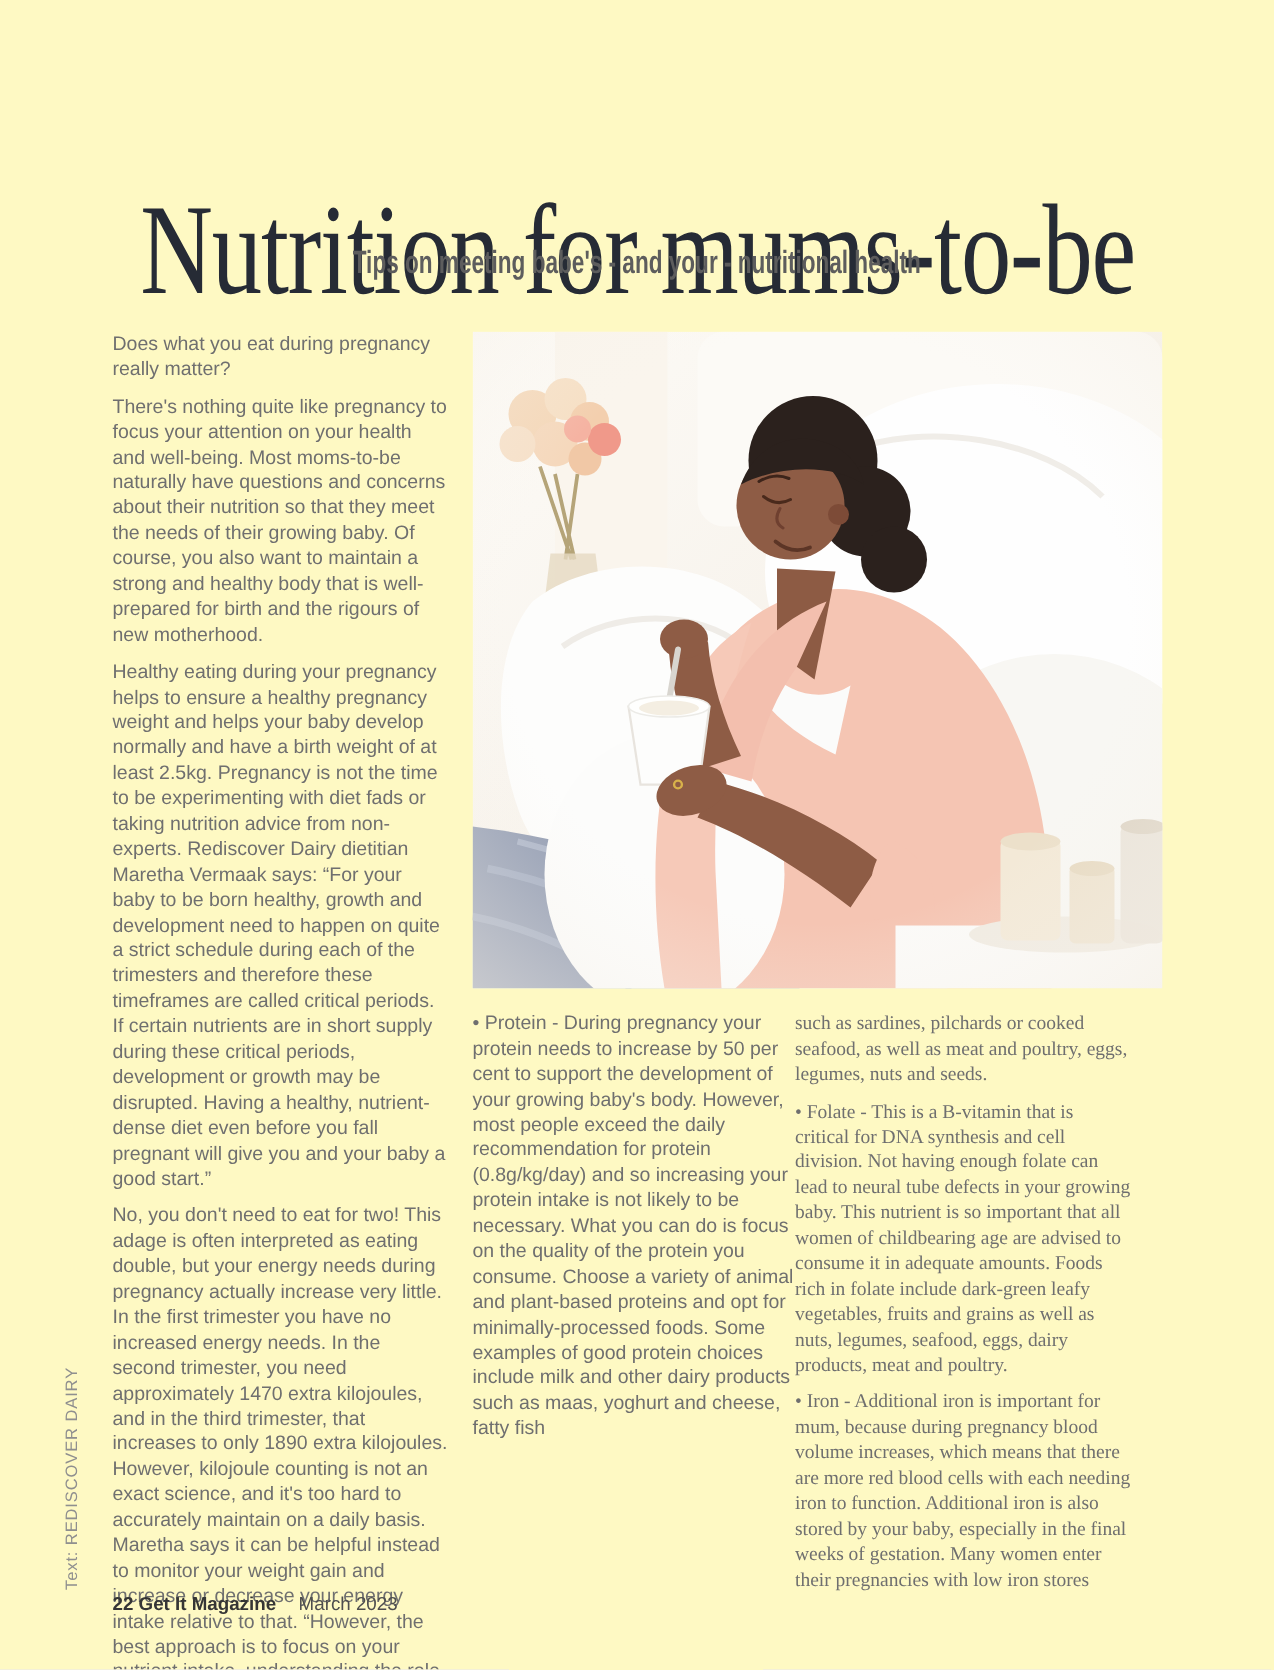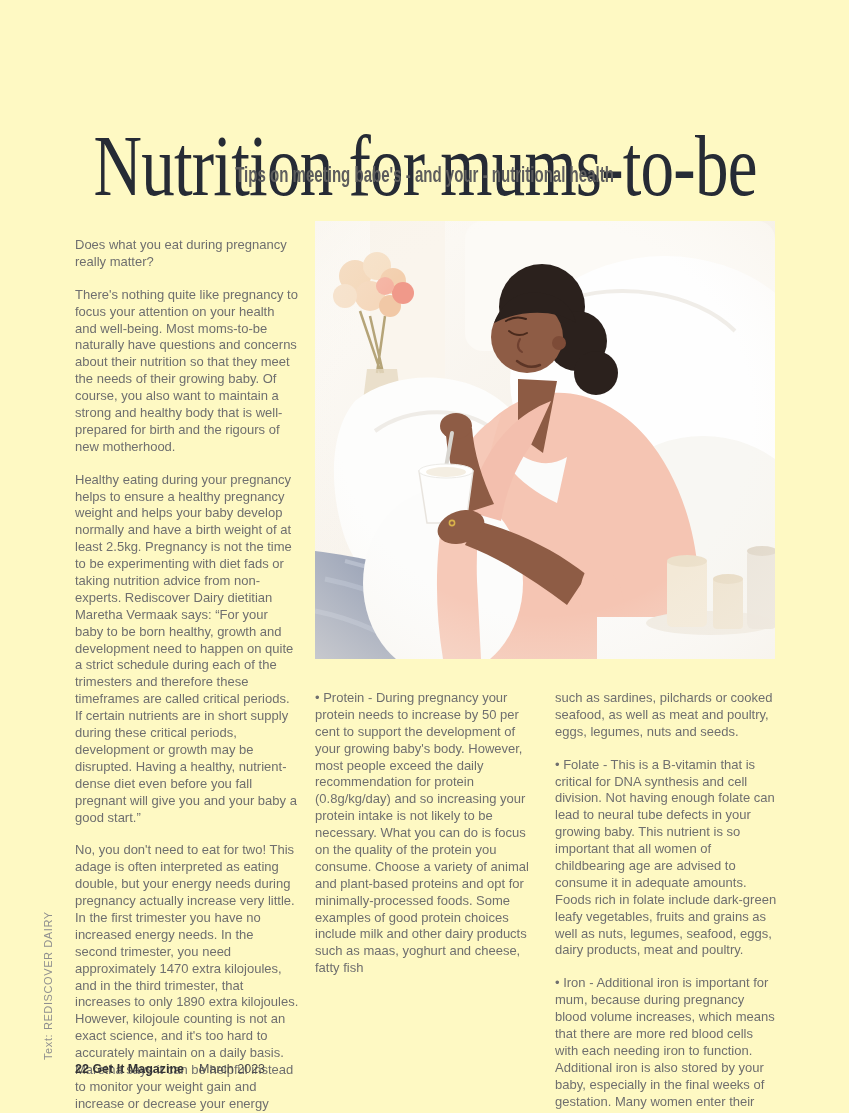--- a/index.html
+++ b/index.html
@@ -22,24 +22,24 @@
   .page-subtitle{
     position:absolute;top:163px;left:0;width:849px;
     text-align:center;white-space:nowrap;
     font-size:21.5px;font-weight:bold;color:#5d5d5d;
   }
   .page-subtitle .squeeze{display:inline-block;transform:scaleX(0.70);letter-spacing:0px;}
   .col{
     position:absolute;width:224px;
     color:#6f6f6f;font-size:13px;line-height:1.3;
   }
-  .col p{margin:16px 0 8px 0;}
+  .col p{margin:0 0 8px 0;}
   .col-1{left:75px;top:221px;}
   .col-2{left:315px;top:674px;}
-  .col-3{left:555px;top:674px;}
+  .col-3{left:530px;top:674px;font-family:Liberation Serif, serif;}
   .photo{
     position:absolute;left:315px;top:221px;width:460px;height:438px;
     overflow:hidden;
   }
   .photo svg{display:block;}
   .credit{
     position:absolute;left:42px;top:1060px;
     transform:rotate(-90deg);transform-origin:0 0;
     white-space:nowrap;
     font-size:11px;letter-spacing:0.6px;color:#8f8f8f;

